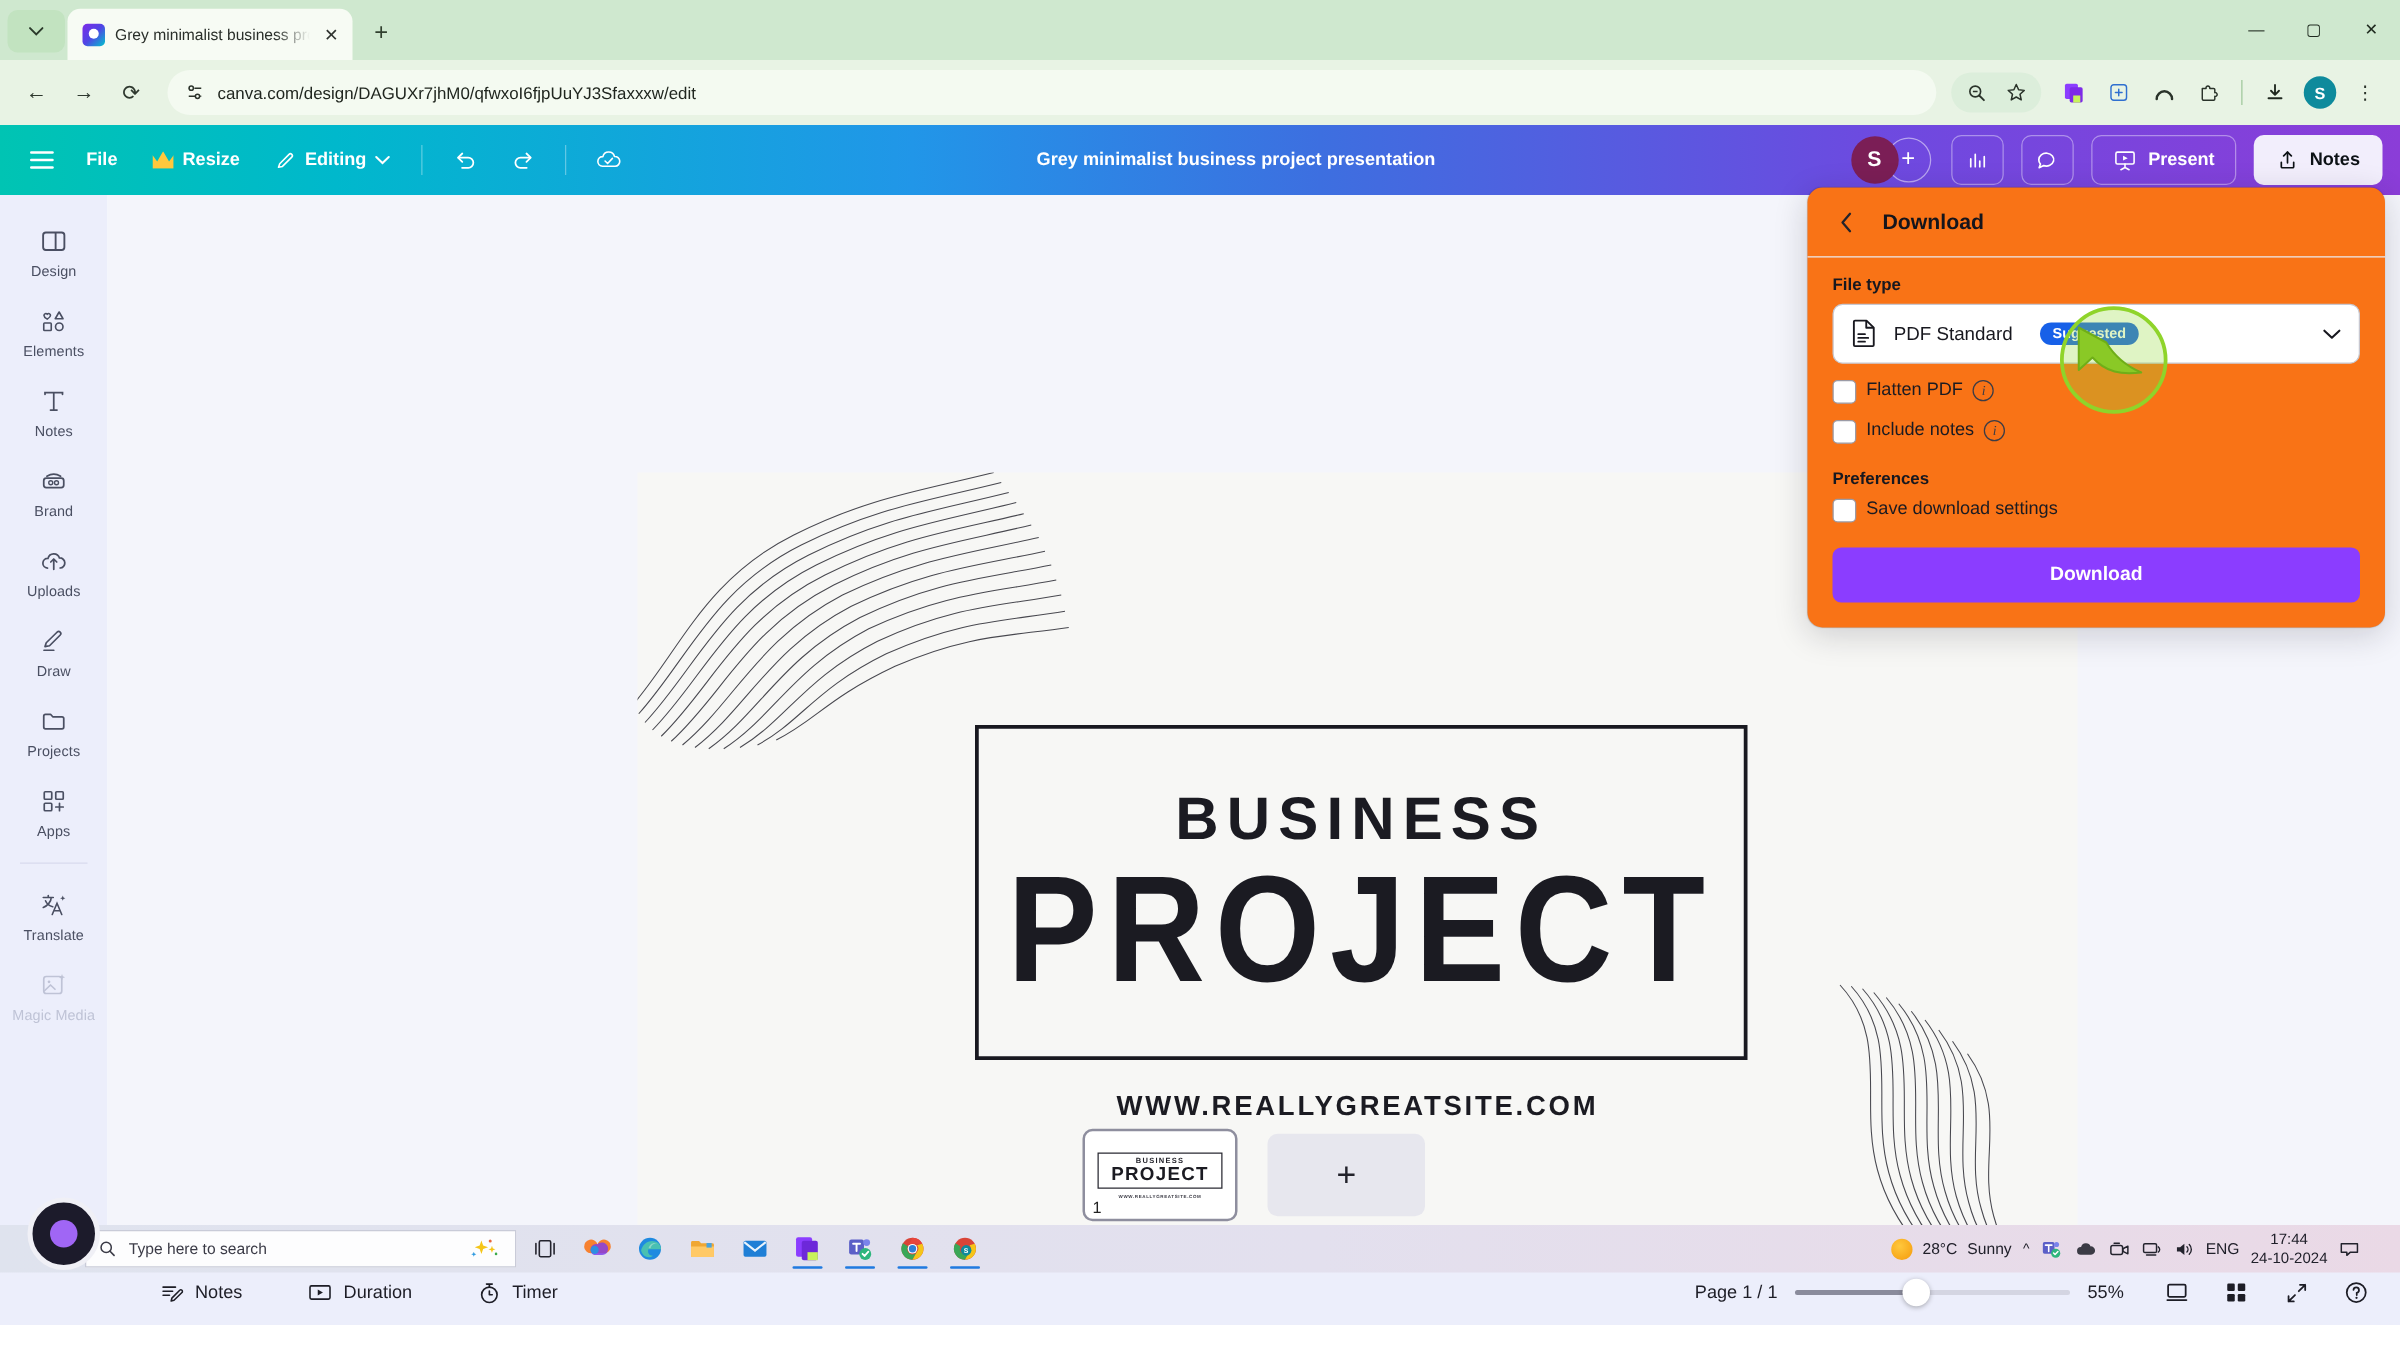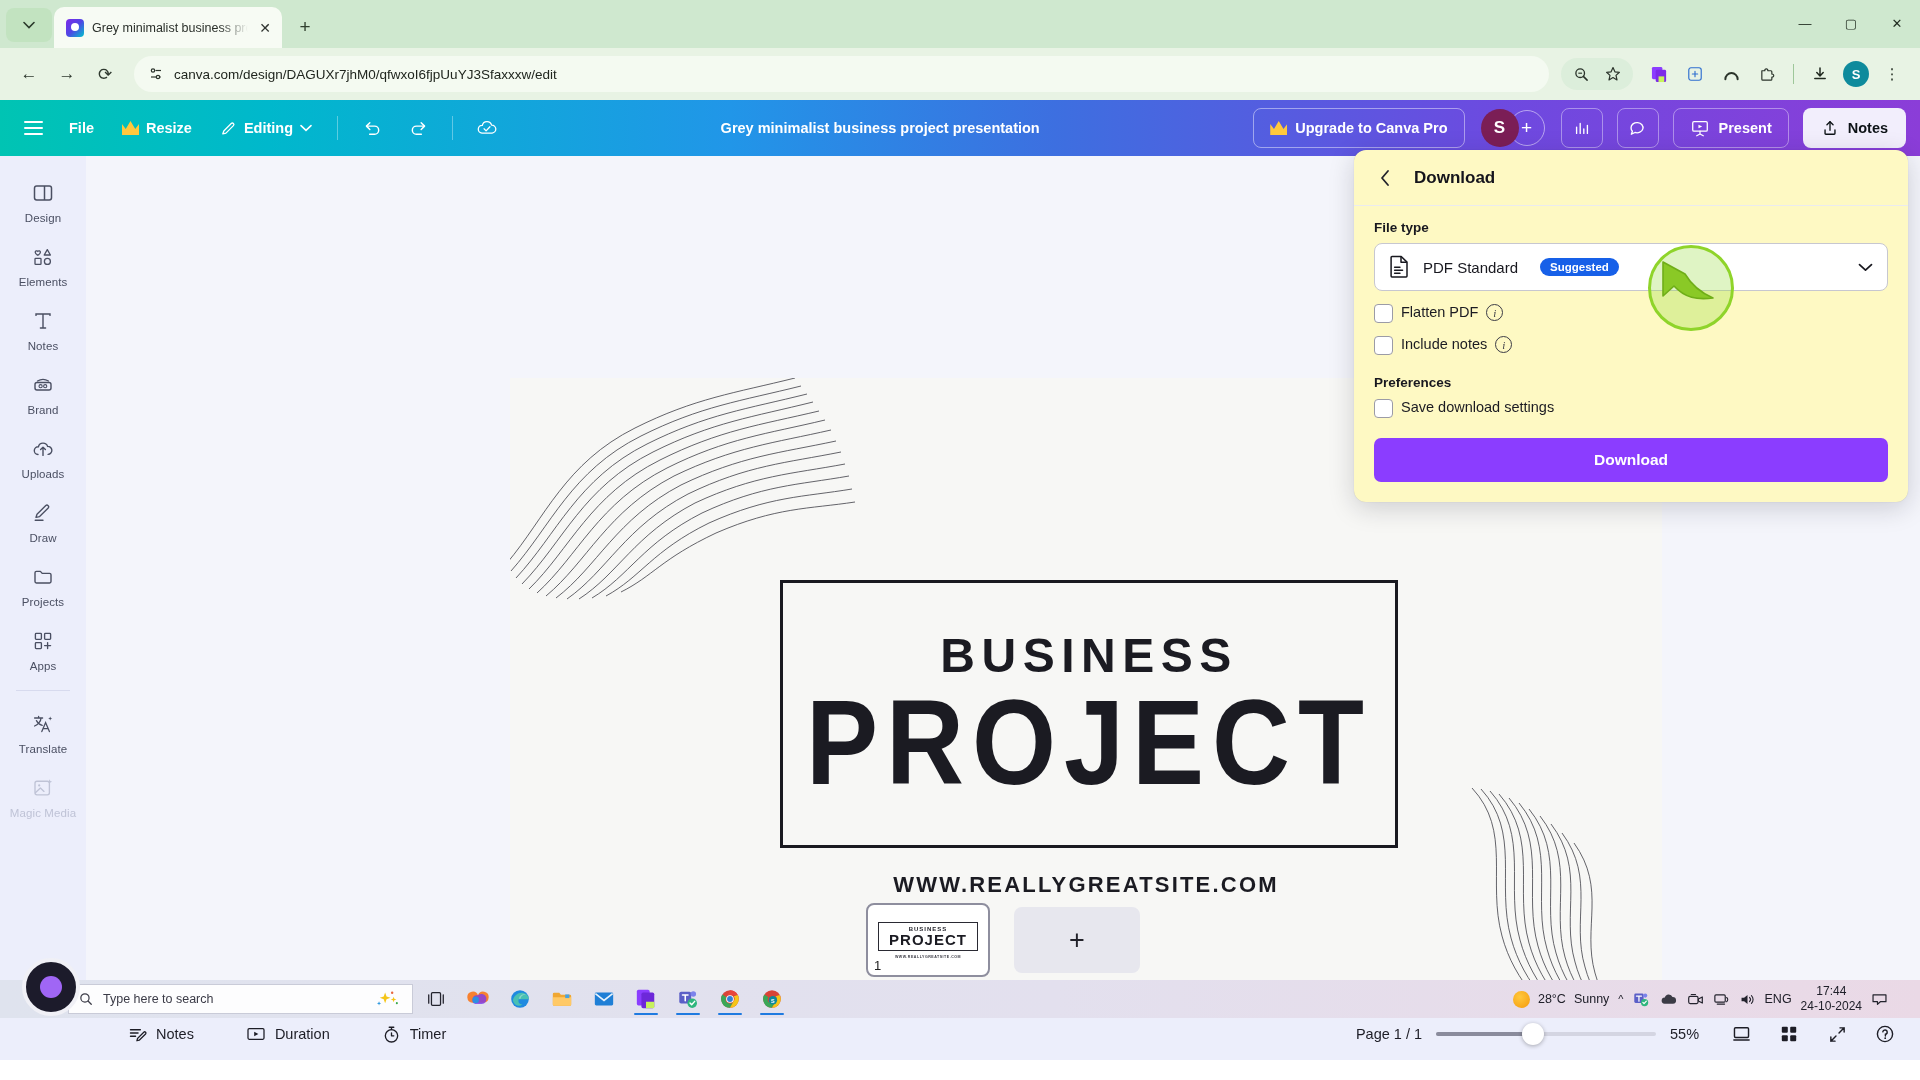--- a/index.html
+++ b/index.html
@@ -196,22 +196,22 @@
     line-height: 1.04; margin-top: 4px;
     transform: scaleY(1.12);
   }
   .t-url {
     position:absolute; left: 0; right: 0; top: 494px; text-align:center;
     font-size: 22px; font-weight: bold; letter-spacing: 2.2px; color:#1b1b22;
   }
 
   
   .dl-panel {
-    position: absolute; right: 12px; top: 150px; width: 554px; height: 352px;
-    background: #fef9c3; border-radius: 12px;
+    position: absolute; right: 12px; top: 150px; width: 462px; height: 352px;
+    background: #f97316; border-radius: 12px;
     box-shadow: 0 6px 26px rgba(20,20,40,0.18), 0 0 1px rgba(0,0,0,0.2);
     z-index: 30;
   }
   .dl-head {
     height: 56px; display:flex; align-items:center; gap: 14px; padding: 0 16px;
     border-bottom: 1px solid #ebebef;
   }
   .dl-back { width: 30px; height:30px; display:flex; align-items:center; justify-content:center;
     font-size: 19px; color:#23232b; }
   .dl-title { font-size: 17px; font-weight: bold; color: #15151c; }
@@ -466,24 +466,20 @@
       <svg width="22" height="20" viewBox="0 0 24 20">
           <path d="M6.5 15.5 a4.2 4.2 0 0 1 .4-8.4 A5.2 5.2 0 0 1 17 6.9 a3.9 3.9 0 0 1 .6 8.6 Z" fill="none" stroke="#fff" stroke-width="1.4" stroke-linejoin="round"></path>
           <path d="M8.8 10.9 L11 13.1 L15.2 8.6" fill="none" stroke="#fff" stroke-width="1.4" stroke-linecap="round" stroke-linejoin="round"></path>
         </svg>
     </div>
 
     <div style="flex:1"></div>
     <div class="doc-title">Grey minimalist business project presentation</div>
     <div style="flex:1"></div>
 
-    <div class="upgrade-btn">
-      <span class="crown"></span>
-      <span>Upgrade to Canva Pro</span>
-    </div>
     <div style="display:flex;align-items:center;margin:0 10px;">
       <div class="avatar-main">S</div>
       <div class="avatar-plus">+</div>
     </div>
     <div class="sq-btn">
       <svg width="18" height="18" viewBox="0 0 20 20">
           <path d="M4 16 V9 M8 16 V5 M12 16 V11 M16 16 V7" stroke="#fff" stroke-width="1.5" stroke-linecap="round"></path>
         </svg>
     </div>
     <div class="sq-btn" style="margin-left:8px">

